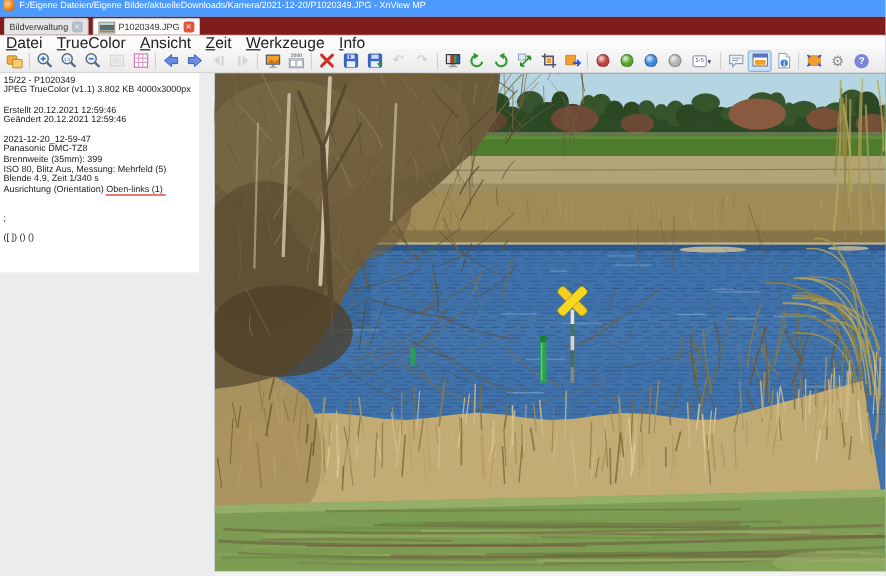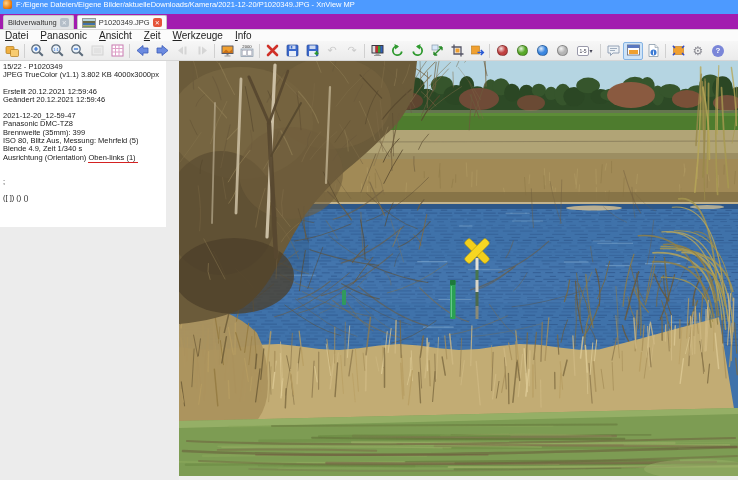--- a/index.html
+++ b/index.html
@@ -5,37 +5,37 @@
   * { margin:0; padding:0; box-sizing:border-box; }
   html,body { width:738px; height:480px; overflow:hidden; background:#ececec;
     font-family:"Liberation Sans", sans-serif; }
   
   .titlebar { height:14px; background:#4d9aff; display:flex; align-items:flex-start;
     padding-left:3px; gap:4px; }
   .titlebar-icon { width:9px; height:9px; border-radius:2px;
     background:radial-gradient(circle at 35% 35%, #ffd28a, #f08818 55%, #c05808 95%); }
   .title-text { color:#fff; font-size:7.5px; white-space:nowrap; }
   
-  .tabstrip { height:16px; background:#a21caf; border-bottom:1px solid #d8d8d8;
+  .tabstrip { height:16px; background:#7f1d1d; border-bottom:1px solid #d8d8d8;
     display:flex; align-items:flex-end; padding:2px 2px 0 3px; gap:3px; }
   .tab { height:14px; display:flex; align-items:center; gap:3px; padding:0 4px;
     border:1px solid #c6c6c6; border-bottom:none; border-radius:2px 2px 0 0;
     font-size:7.5px; color:#333; }
   .tab.inactive { background:#e2e4e6; }
   .tab.active { background:#fbfbfc; }
   .tab-close { width:9px; height:9px; border-radius:2px; display:flex; align-items:center;
     justify-content:center; font-size:6px; line-height:1; }
   .tab-close.gray { background:#b4bec8; color:#eef2f6; }
   .tab-close.red { background:#e5543a; color:#fff; }
   .tab-thumb { width:14px; height:10px; border:1px solid #999;
     background:linear-gradient(180deg,#b8d6e0 0 20%, #6b6b45 20% 45%, #3f72aa 45% 70%, #b1a476 70% 85%, #7d9c53 85% 100%); }
   
   .menubar { height:11px; background:#fbfbfb; display:flex; align-items:center;
     gap:12px; padding-left:5px; }
-  .mitem { display:inline-block; font-size:10px; color:#222; }
+  .mitem { display:inline-block; font-size:13px; color:#222; }
   .mitem::first-letter { text-decoration:underline; }
   
   .toolbar { height:20px; background:linear-gradient(#f7f7f7,#ebebeb);
     border-bottom:1px solid #d6d6d6; display:flex; align-items:center; padding:0 2px; }
   .tbtn { width:20px; height:18px; display:flex; align-items:center; justify-content:center;
     border-radius:2px; flex:none; }
   .tbtn.active { background:#cde3f8; border:1px solid #86b4e4; }
   .tbtn.disabled { opacity:.38; filter:grayscale(1); }
   .tsep { width:1px; height:14px; background:#d0d0d0; margin:0 2px; flex:none; }
   .tbtn svg { display:block; }
@@ -75,21 +75,21 @@
   </div>
   <div class="tab active">
     <span class="tab-thumb"></span>
     <span>P1020349.JPG</span>
     <span class="tab-close red">✕</span>
   </div>
 </div>
 
 <div class="menubar">
   <span class="mitem">Datei</span>
-  <span class="mitem">Panasonic</span>
+  <span class="mitem">TrueColor</span>
   <span class="mitem">Ansicht</span>
   <span class="mitem">Zeit</span>
   <span class="mitem">Werkzeuge</span>
   <span class="mitem">Info</span>
 </div>
 
 <div class="toolbar">
   <div class="tbtn">
     <svg width="15" height="15">
       <rect x="1" y="3.5" width="8" height="7" rx="1" fill="#f0b040" stroke="#b07818" stroke-width=".7"></rect>

